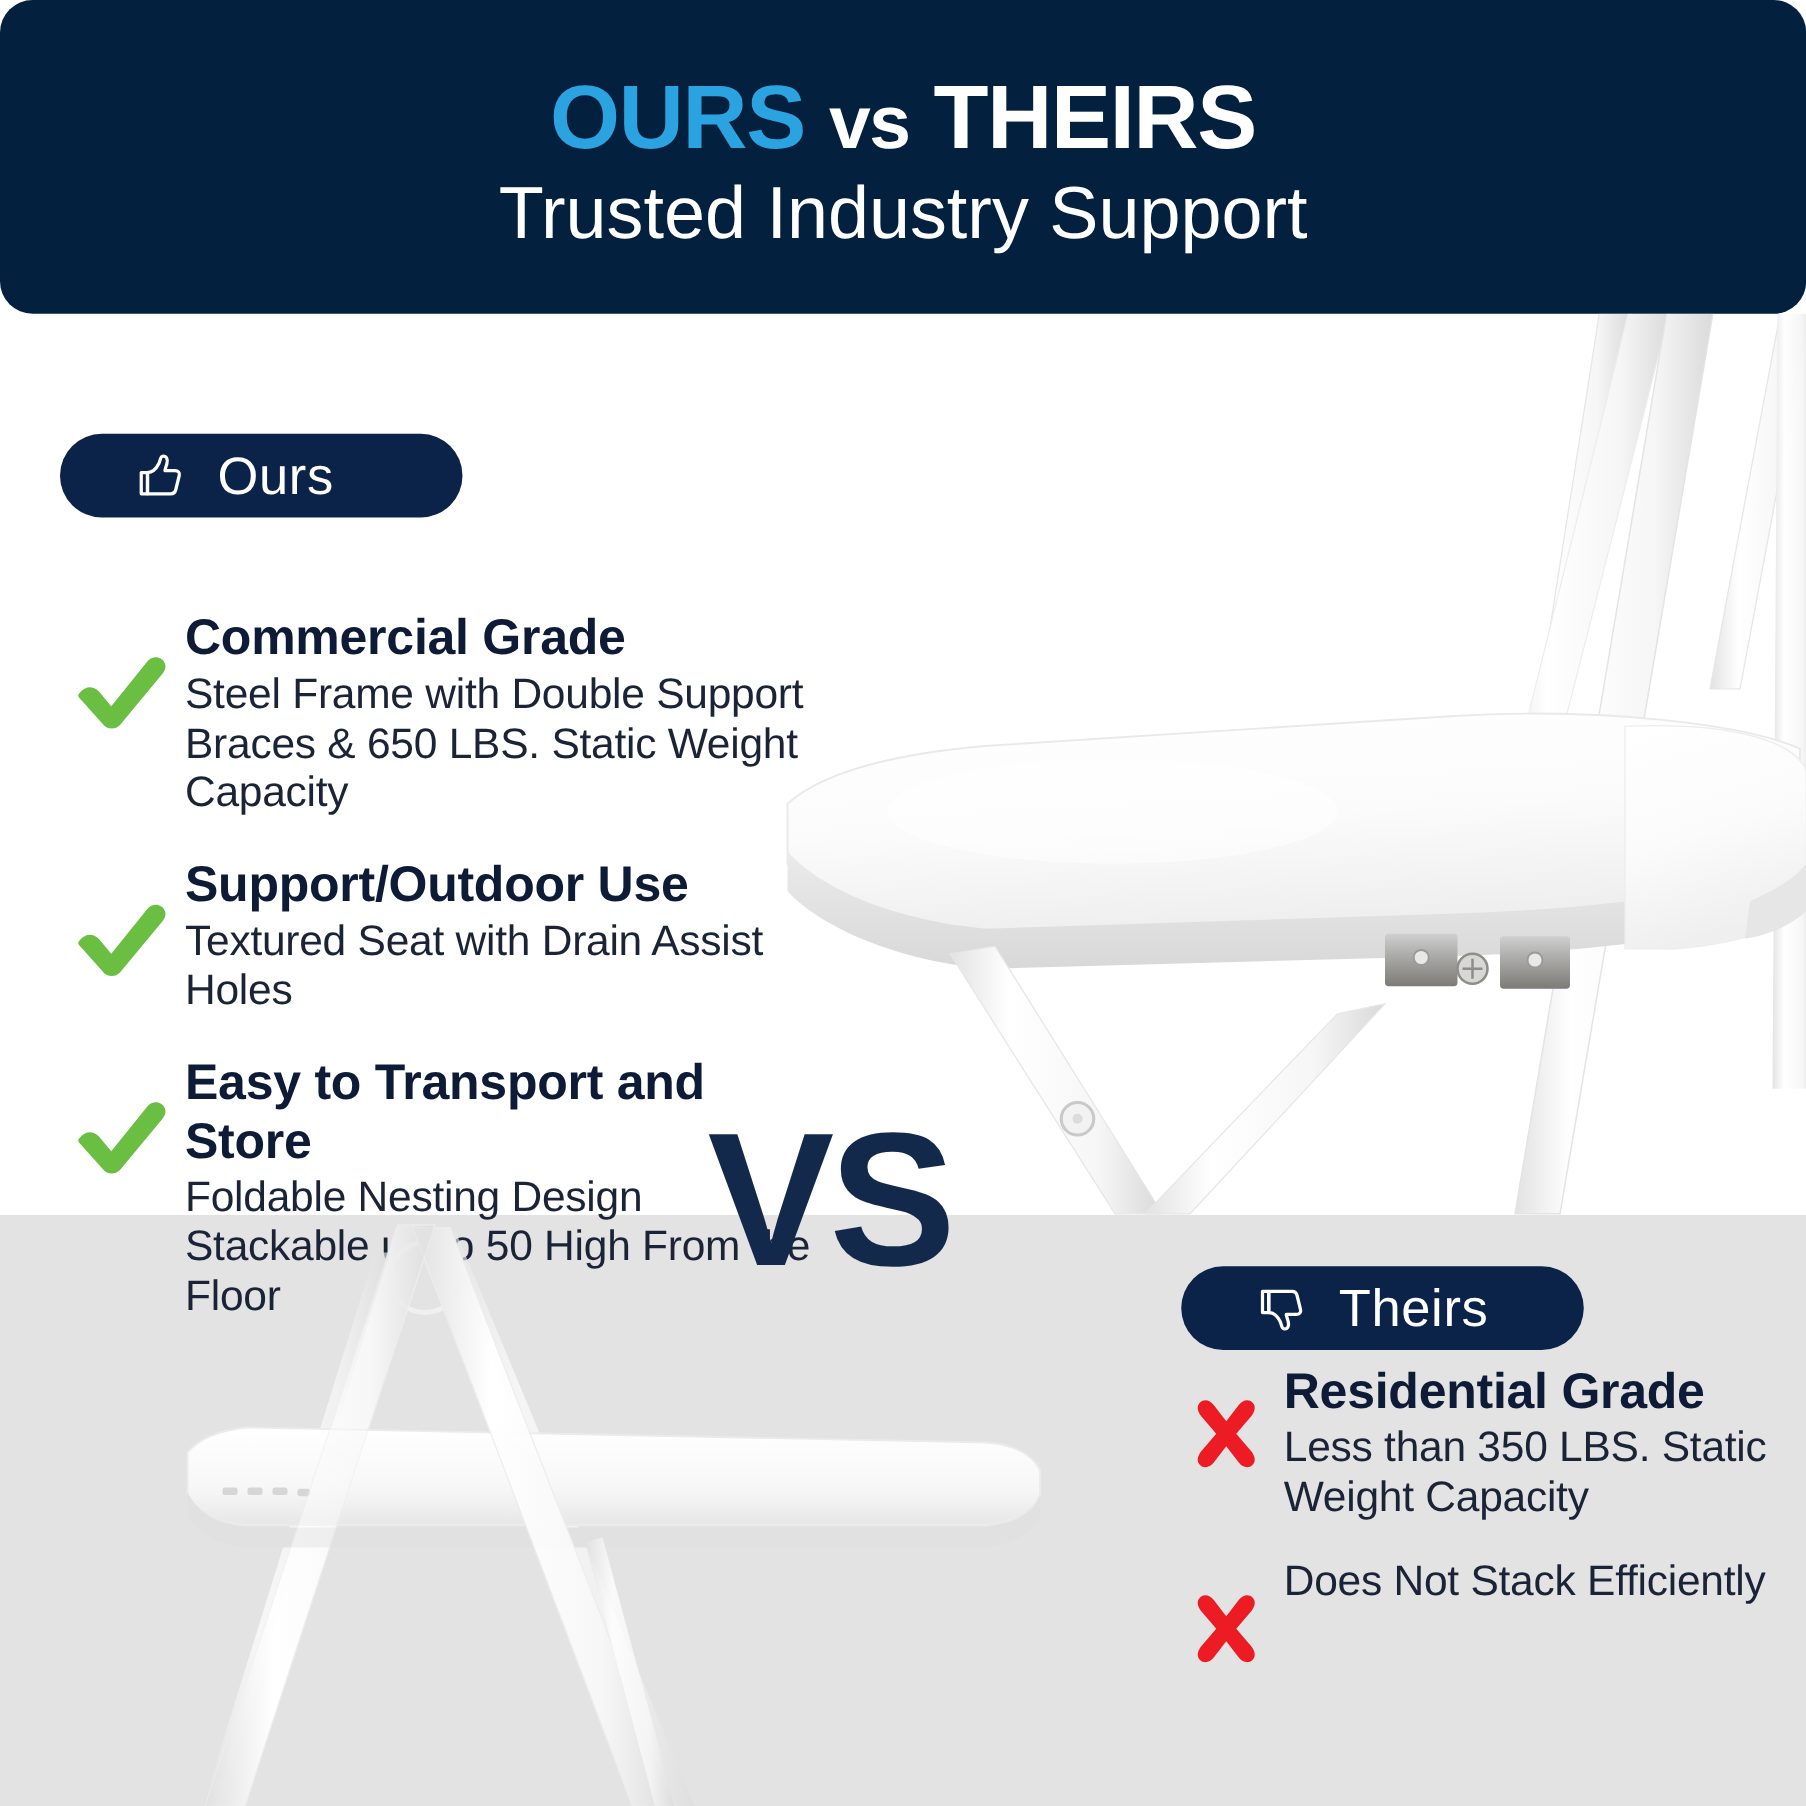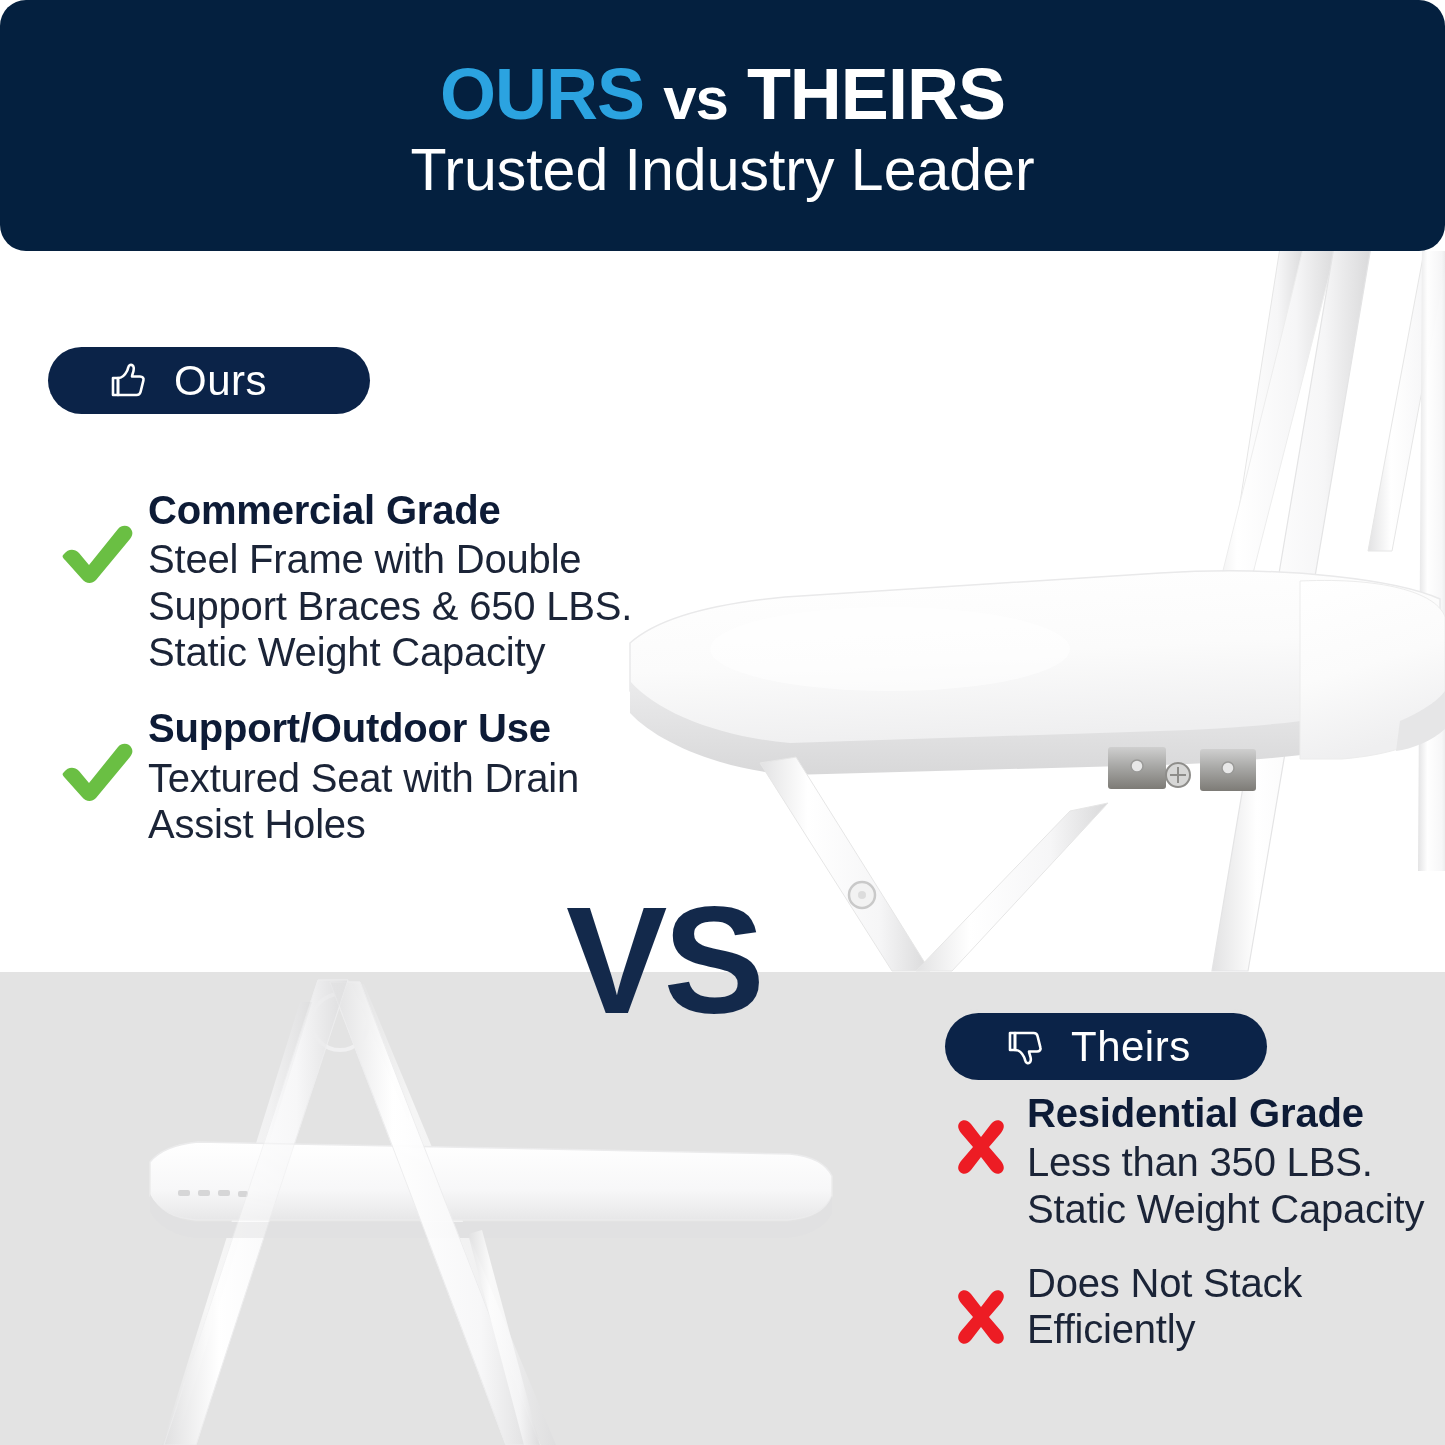--- a/index.html
+++ b/index.html
@@ -144,21 +144,21 @@
 
   .feature-title {
     font-size: 40px;
     font-weight: 700;
     color: #0d1b36;
     line-height: 1.18;
     margin: 0 0 2px 0;
     letter-spacing: -0.2px;
   }
   .feature-desc {
-    font-size: 40px;
+    font-size: 34px;
     font-weight: 400;
     color: #1b2437;
     line-height: 1.16;
     margin: 0;
     letter-spacing: -0.2px;
   }
 
   
   .vs-big {
     position: absolute;
@@ -190,21 +190,21 @@
 </head>
 <body>
 
 <div id="page">
 
   <div class="band-white"></div>
   <div class="band-gray"></div>
 
   <div class="header">
     <div class="header-title"><span class="ours-word">OURS</span> <span class="vs-word">vs</span> <span>THEIRS</span></div>
-    <div class="header-subtitle">Trusted Industry Leader</div>
+    <div class="header-subtitle">Trusted Industry Support</div>
   </div>
 
   <div class="chair-top">
     <svg viewBox="0 0 845 721" width="845" height="721">
       <defs>
         <linearGradient id="seatTop" x1="0" y1="0" x2="0.25" y2="1">
           <stop offset="0%" stop-color="#ffffff"></stop>
           <stop offset="55%" stop-color="#fbfbfb"></stop>
           <stop offset="100%" stop-color="#efeff0"></stop>
         </linearGradient>
@@ -352,20 +352,31 @@
         <svg width="80" height="64" viewBox="0 0 80 64" fill="none">
           <path d="M6 33 C 10 28, 16 27, 21 32 L 31 44 L 60 8 C 64 3, 72 4, 74 10 C 75 13, 74 15, 72 18 L 38 59 C 34 63, 28 63, 24 58 L 7 39 C 4 36, 4 35, 6 33 Z" fill="#6abf43"></path>
         </svg>
       </span>
       <span class="feature-text">
         <div class="feature-title">Support/Outdoor Use</div>
         <div class="feature-desc">Textured Seat with Drain Assist Holes</div>
       </span>
     </div>
 
+    <div class="feature-row">
+      <span class="mark">
+        <svg width="80" height="64" viewBox="0 0 80 64" fill="none">
+          <path d="M6 33 C 10 28, 16 27, 21 32 L 31 44 L 60 8 C 64 3, 72 4, 74 10 C 75 13, 74 15, 72 18 L 38 59 C 34 63, 28 63, 24 58 L 7 39 C 4 36, 4 35, 6 33 Z" fill="#6abf43"></path>
+        </svg>
+      </span>
+      <span class="feature-text">
+        <div class="feature-title">Easy to Transport and Store</div>
+        <div class="feature-desc">Foldable Nesting Design Stackable up to 50 High From the Floor</div>
+      </span>
+    </div>
 
   </div>
 
   <div class="feature-list list-theirs">
 
     <div class="feature-row">
       <span class="mark">
         <svg width="62" height="62" viewBox="0 0 62 62" fill="none">
           <path d="M10 6 C 13 3, 18 4, 21 8 L 31 21 L 41 8 C 44 4, 49 3, 52 6 C 55 9, 54 13, 51 17 L 39 31 L 51 45 C 54 49, 55 53, 52 56 C 49 59, 44 58, 41 54 L 31 41 L 21 54 C 18 58, 13 59, 10 56 C 7 53, 8 49, 11 45 L 23 31 L 11 17 C 8 13, 7 9, 10 6 Z" fill="#ed1c24"></path>
         </svg>

